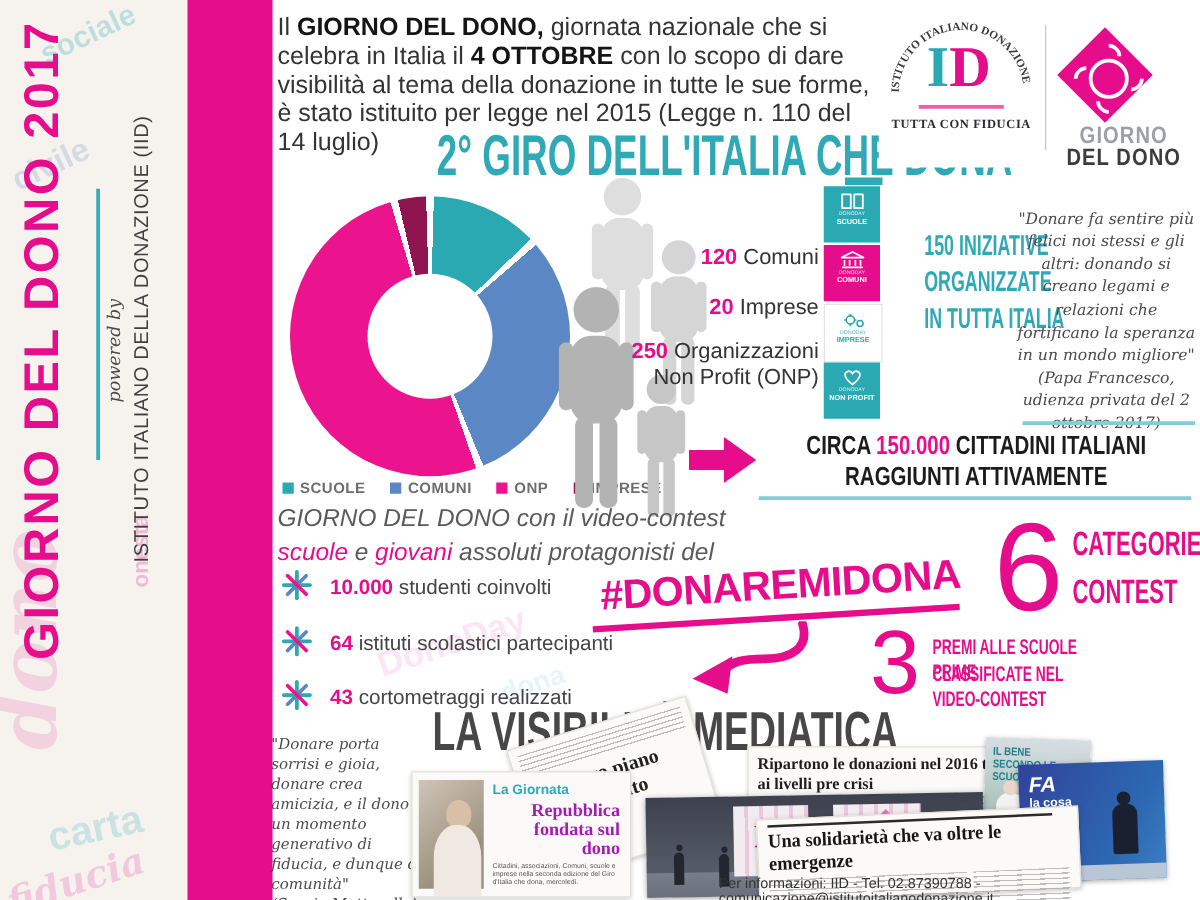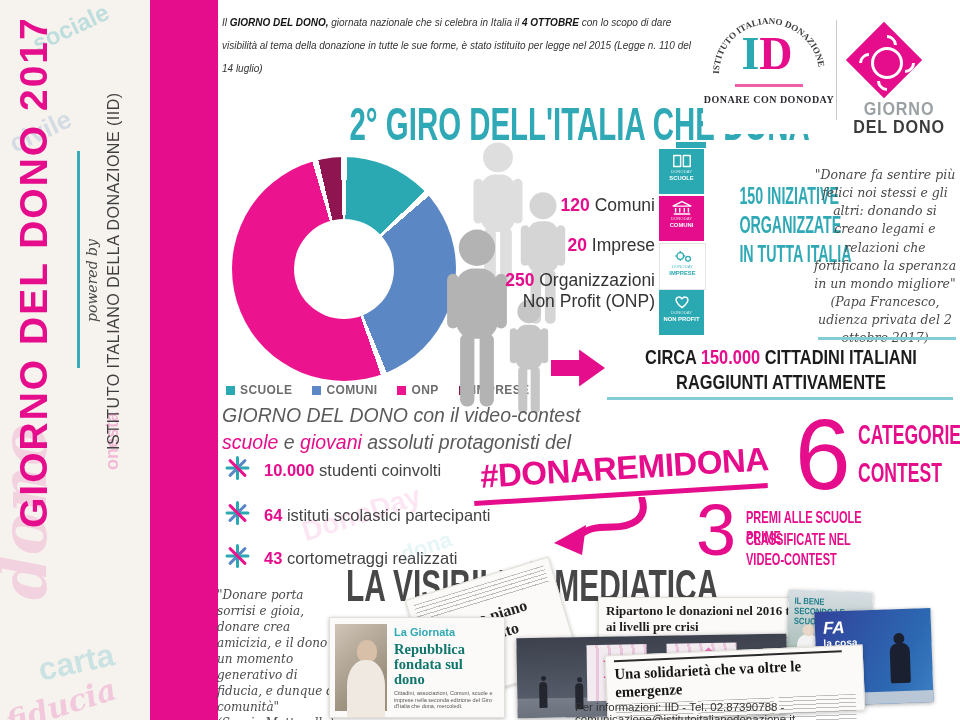--- a/index.html
+++ b/index.html
@@ -13,21 +13,21 @@
   
   .sidebar{left:0;top:0;width:150px;height:720px;background:#f6f3ee;}
   .wm{position:absolute;font-weight:700;white-space:nowrap;pointer-events:none;}
   .side-title{left:12px;top:28px;height:500px;font-size:39px;font-weight:700;letter-spacing:2px;color:#e60d8c;}
   .side-rule{left:77px;top:151px;width:3px;height:217px;background:#35acb8;}
   .side-powered{left:84px;top:222px;height:100px;font-size:14px;color:#4a4a4a;}
   .side-org{left:105px;top:90px;height:360px;font-size:16px;letter-spacing:.5px;color:#3f3f3f;}
   .magenta-bar{left:150px;top:0;width:68px;height:720px;background:#e60d8c;}
 
   
-  .intro{left:222px;top:11px;width:480px;font-size:10px;line-height:23px;color:#333;font-style:italic;}
+  .intro{left:222px;top:11px;width:480px;font-size:20px;line-height:23px;color:#333;}
   .intro b{color:#151515;}
   .main-title{left:220px;top:97px;font-size:46px;font-weight:700;color:#2fa9b5;transform:scaleX(.64);letter-spacing:0;}
   .title-dash{left:676px;top:142px;width:30px;height:6px;background:#2fa9b5;}
 
   
   .logos-box{left:703px;top:4px;width:255px;height:130px;background:#fff;}
   .iid-arc{left:0px;top:4px;}
   .iid-letters{left:34px;top:22px;width:60px;text-align:center;font-family:"Liberation Serif",serif;
                font-size:46px;font-weight:700;line-height:56px;}
   .iid-letters .li{color:#2aa9b2;} .iid-letters .ld{color:#e60d8c;}
@@ -118,21 +118,21 @@
   .nostro-head{font-family:"Liberation Serif",serif;font-weight:700;font-size:16px;line-height:19px;color:#222;margin-top:5px;}
   .clip-donazioni{left:598px;top:597px;width:248px;height:97px;z-index:3;padding:5px 7px;box-sizing:border-box;}
   .donaz-head{font-family:"Liberation Serif",serif;font-weight:700;font-size:13px;color:#1e1e1e;border-bottom:1px solid #999;padding-bottom:2px;}
   .cols{display:flex;gap:5px;margin-top:4px;}
   .col{flex:1;height:58px;}
   .clip-giornata{left:329px;top:617px;width:174px;height:99px;z-index:4;}
   .gior-photo{left:5px;top:6px;width:52px;height:87px;background:linear-gradient(140deg,#cfc4b6,#9d917f 70%);}
   .gior-robe{left:12px;top:36px;width:38px;height:57px;background:#efe9e2;border-radius:45% 45% 0 0;}
   .gior-head{left:22px;top:16px;width:20px;height:22px;background:#d8bfa8;border-radius:50% 50% 40% 40%;}
   .gior-kicker{left:64px;top:8px;font-size:11px;font-weight:700;color:#2fa9b5;}
-  .gior-headline{left:64px;top:24px;width:102px;font-family:"Liberation Serif",serif;font-weight:700;font-size:14.5px;line-height:15px;color:#0f766e;}
+  .gior-headline{left:64px;top:24px;width:102px;font-family:"Liberation Serif",serif;font-weight:700;font-size:14.5px;line-height:15px;color:#a21caf;text-align:right;}
   .gior-body{left:64px;top:72px;width:102px;font-size:5.5px;line-height:6.5px;color:#555;}
   .photo-event{left:517px;top:636px;width:270px;height:80px;transform:rotate(-1deg);z-index:5;
                background:linear-gradient(#3c414d,#555b68 75%,#777d89 76%,#6a707c);box-shadow:0 1px 5px rgba(0,0,0,.35);}
   .ev-panel{top:8px;height:56px;background:repeating-linear-gradient(90deg,#f2ebf0 0 9px,#e9c7dd 9px 12px);}
   .ev-id{font-family:"Liberation Serif",serif;font-weight:700;color:#e60d8c;}
   .ev-diamond{width:22px;height:22px;border:3px solid #e874b4;transform:rotate(45deg);background:#fff;}
   .ev-fig{position:absolute;width:8px;height:26px;background:#23262e;border-radius:4px 4px 0 0;}
   .ev-fig::before{content:"";position:absolute;left:1.5px;top:-6px;width:5px;height:5px;border-radius:50%;background:#23262e;}
   .clip-solid{left:606px;top:650px;width:258px;height:66px;transform:rotate(-2.5deg);z-index:6;padding:4px 8px;box-sizing:border-box;}
   .solid-head{font-family:"Liberation Serif",serif;font-weight:700;font-size:15.5px;color:#161616;border-top:2px solid #2b2b2b;padding-top:3px;transform:scaleX(.95);transform-origin:0 50%;}
@@ -185,21 +185,21 @@
           <path id="arcp" d="M 16,66 A 50,50 0 0 1 116,66"></path>
         </defs>
       <text font-size="9" fill="#3b3b3b" font-family="Liberation Serif, serif" font-weight="bold">
         <textPath href="#arcp" textLength="150" lengthAdjust="spacingAndGlyphs">ISTITUTO ITALIANO DONAZIONE</textPath>
       </text>
     </svg>
     <div class="abs iid-letters">
       <span class="li">I</span><span class="ld">D</span>
     </div>
     <div class="abs iid-underline"></div>
-    <div class="abs iid-tagline">DONARE CON DONODAY</div>
+    <div class="abs iid-tagline">TUTTA CON FIDUCIA</div>
     <div class="abs logo-divider"></div>
     <div class="abs diamond"></div>
     <div class="abs diamond-ring"></div>
     <span class="abs petal" style="left:174px;top:31px;transform:rotate(45deg);"></span>
     <span class="abs petal" style="left:192px;top:49px;transform:rotate(135deg);"></span>
     <span class="abs petal" style="left:174px;top:67px;transform:rotate(225deg);"></span>
     <span class="abs petal" style="left:156px;top:49px;transform:rotate(315deg);"></span>
     <div class="abs gdd-l1">GIORNO</div>
     <div class="abs gdd-l2">DEL DONO</div>
   </div>

